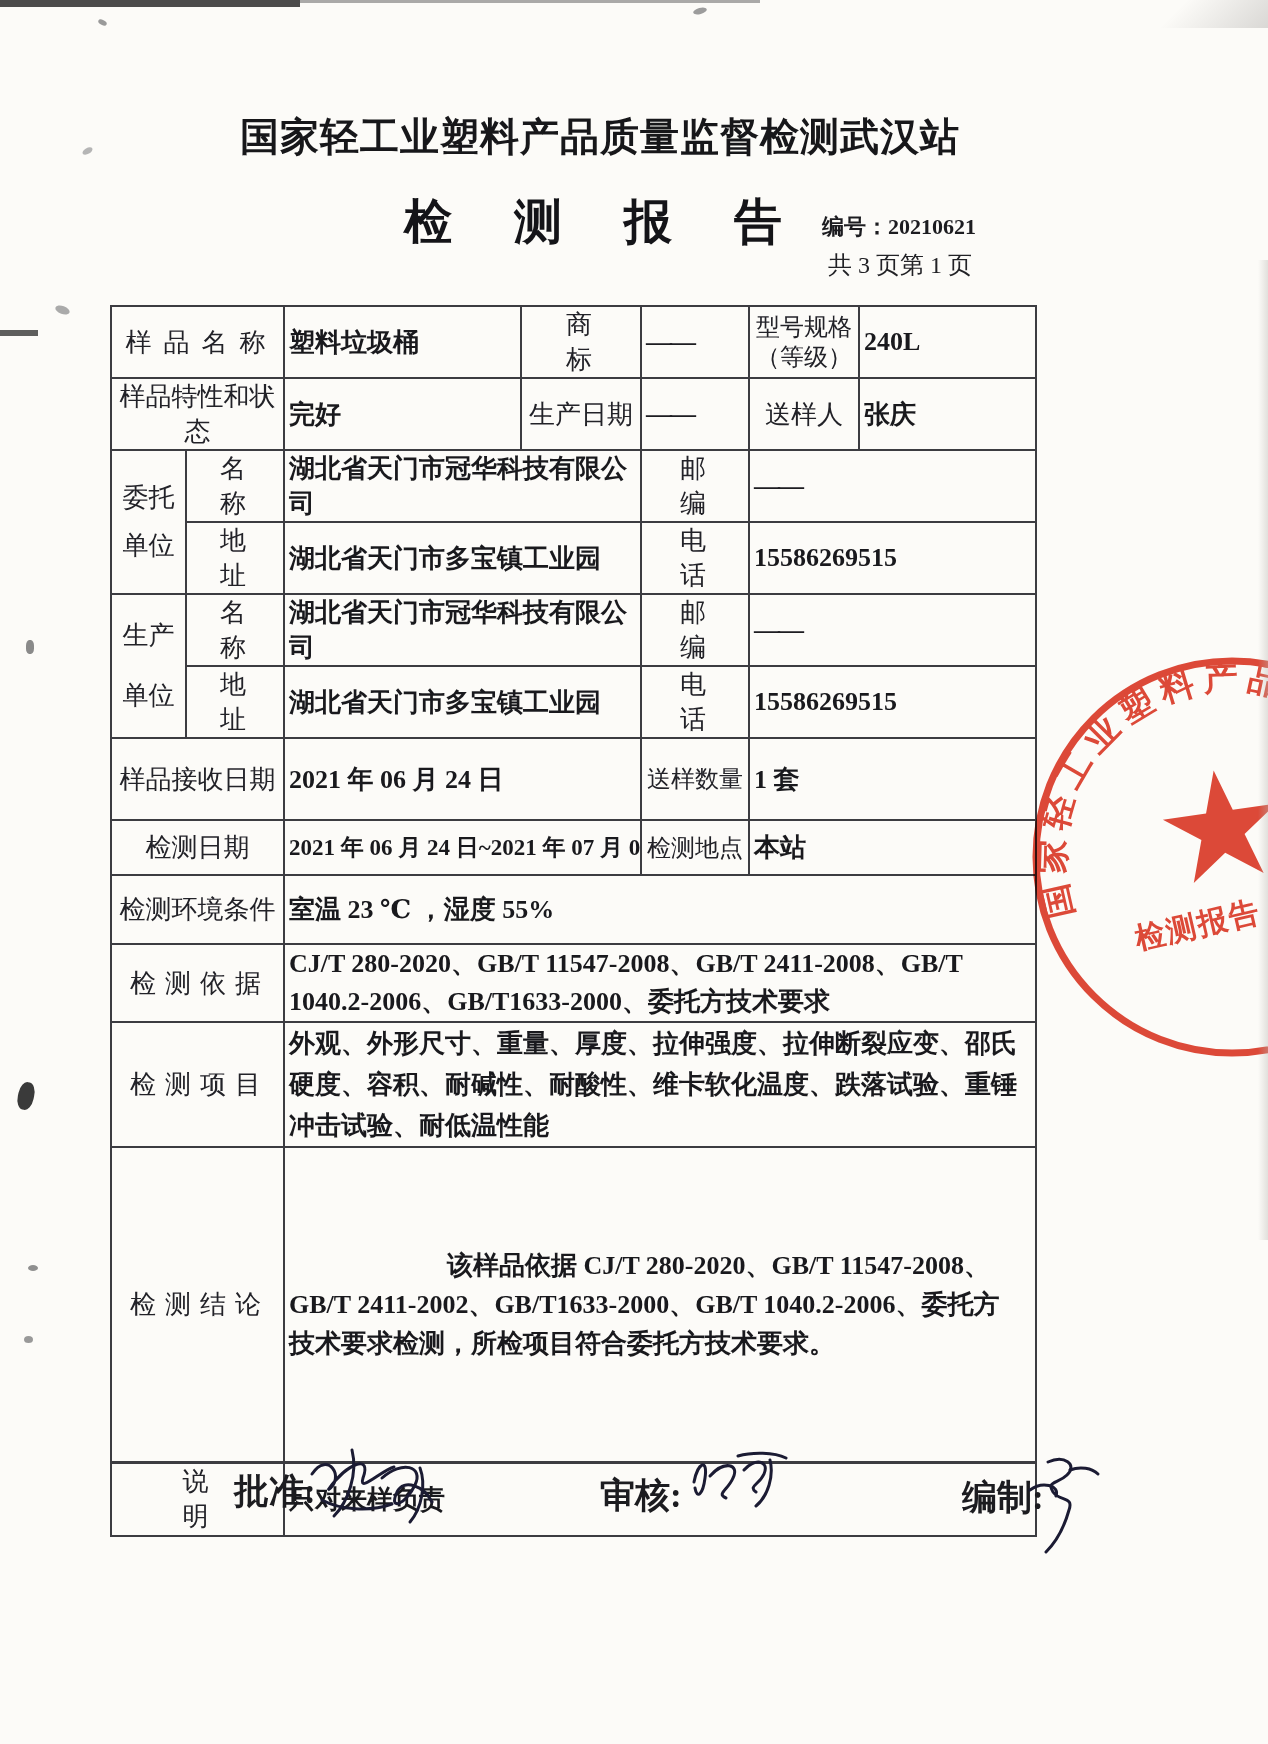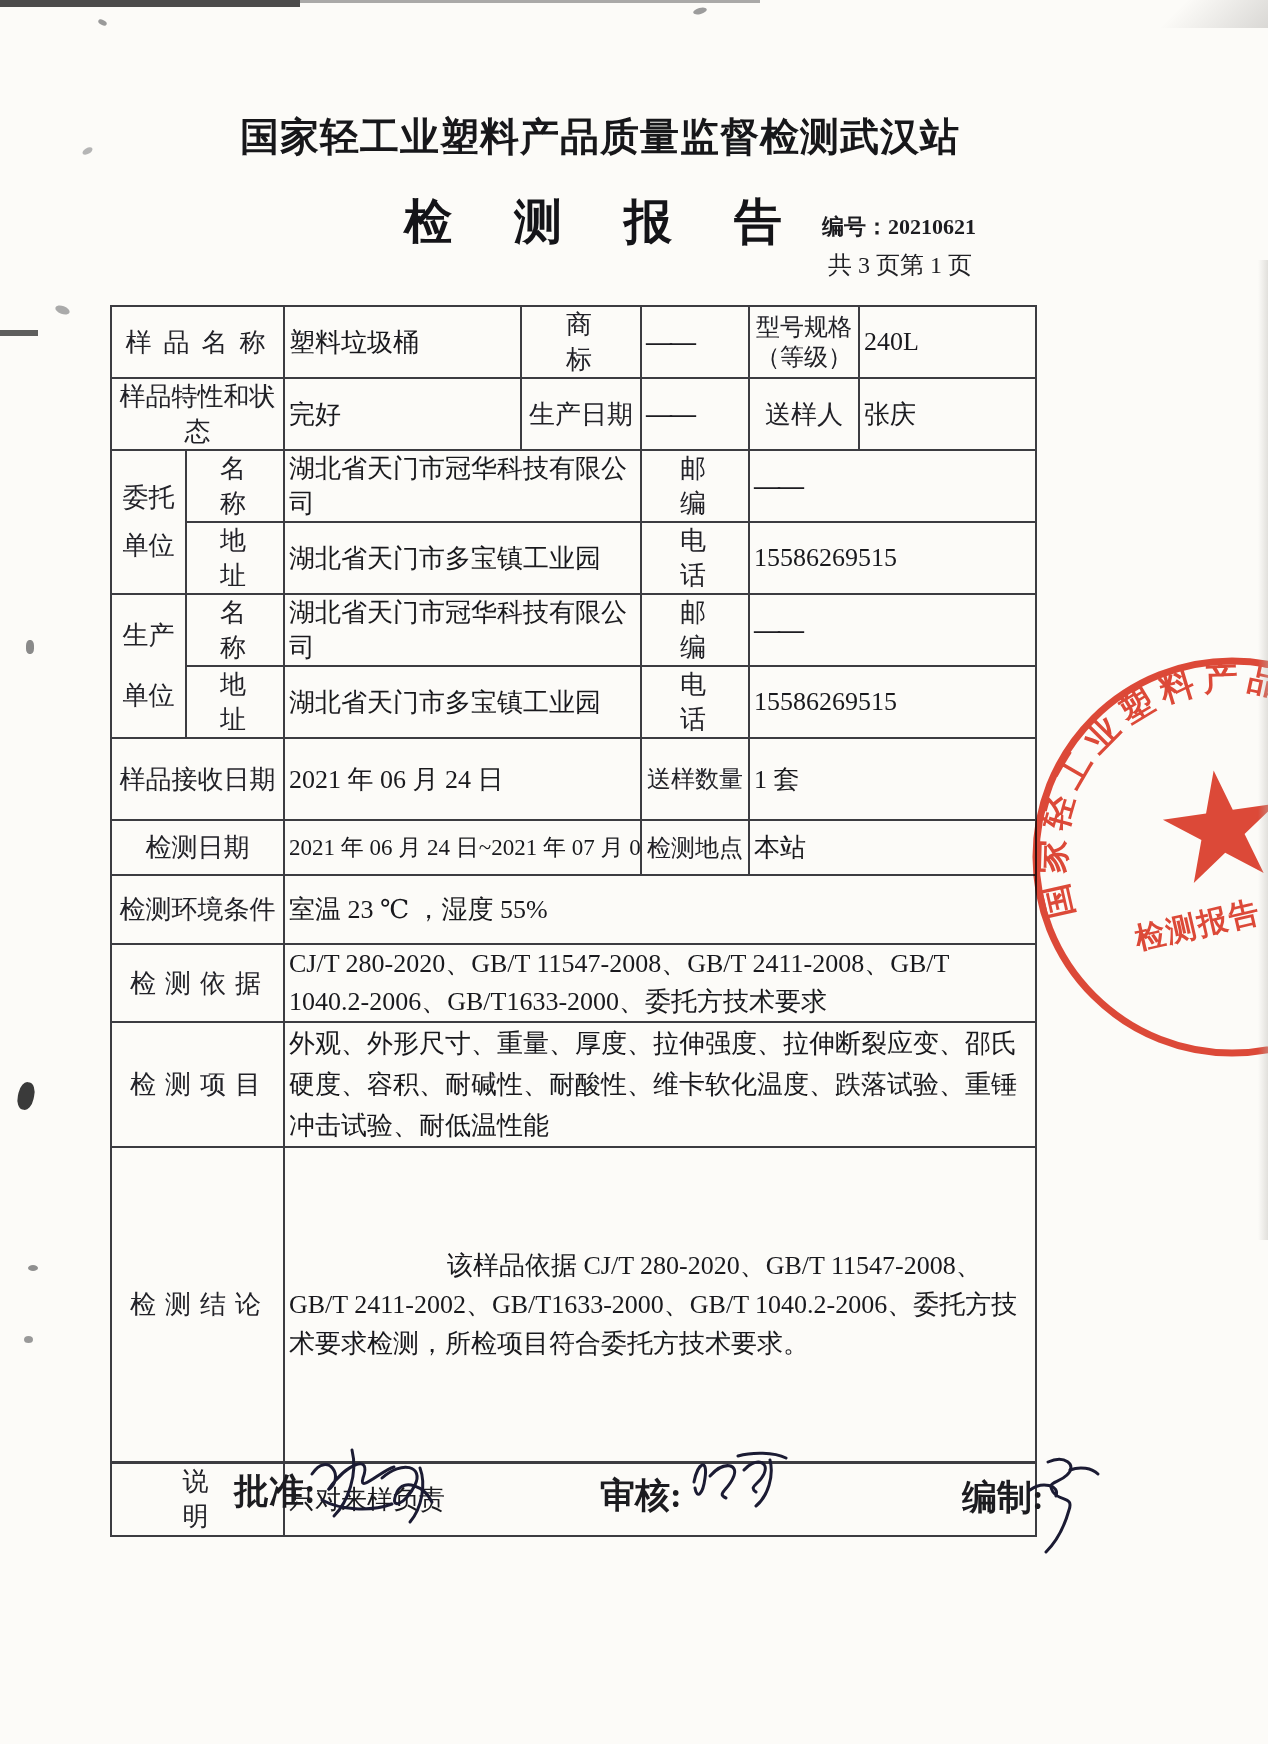--- a/index.html
+++ b/index.html
@@ -37,21 +37,21 @@
     width:925px;border-collapse:collapse;table-layout:fixed;
     font-size:26px;color:#1d1d21;
   }
   table.report td{
     border:2px solid #3c3c41;
     padding:0 4px;
     overflow:hidden;
     vertical-align:middle;
   }
   td.lab{text-align:center;white-space:pre-line;color:#222228;}
-  td.val{font-weight:normal;text-align:left;padding-left:13px;color:#19191d;}
+  td.val{font-weight:bold;text-align:left;padding-left:13px;color:#19191d;}
   td.dash{font-weight:bold;padding-left:18px;letter-spacing:-2px;}
   .ls12{letter-spacing:12px;padding-left:12px !important;}
   .ls24{letter-spacing:26px;padding-left:26px !important;}
   .ls18{letter-spacing:20px;padding-left:20px !important;}
   .ls8{letter-spacing:9px;padding-left:9px !important;}
   .ls40{letter-spacing:46px;padding-left:46px !important;}
   .small{font-size:24px;line-height:30px;}
   .datecell{font-size:23px;white-space:nowrap;}
   .just{text-align:justify;line-height:38px;padding-right:12px !important;}
   .items-cell{line-height:41px;}

